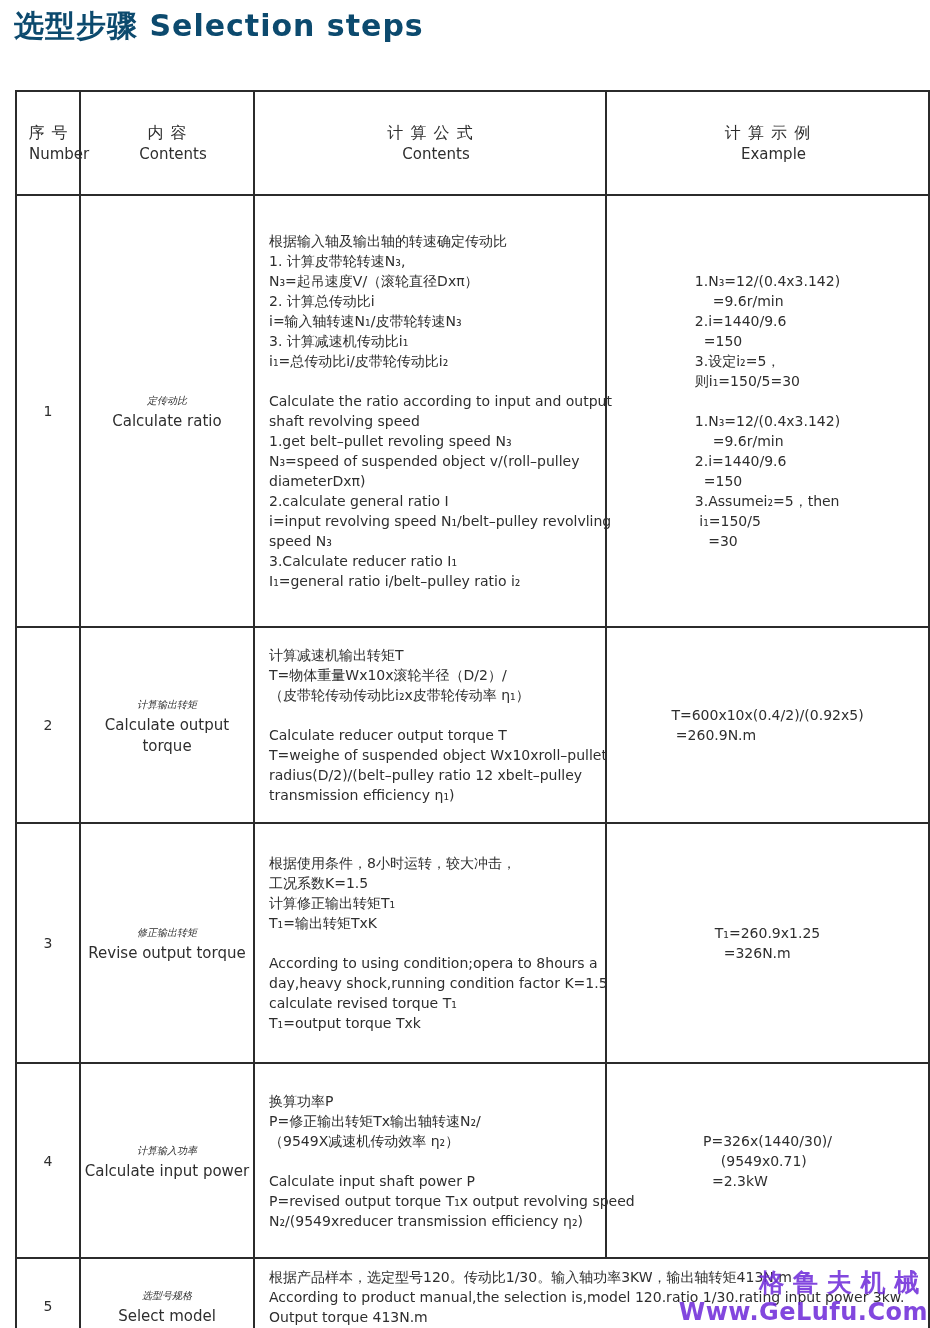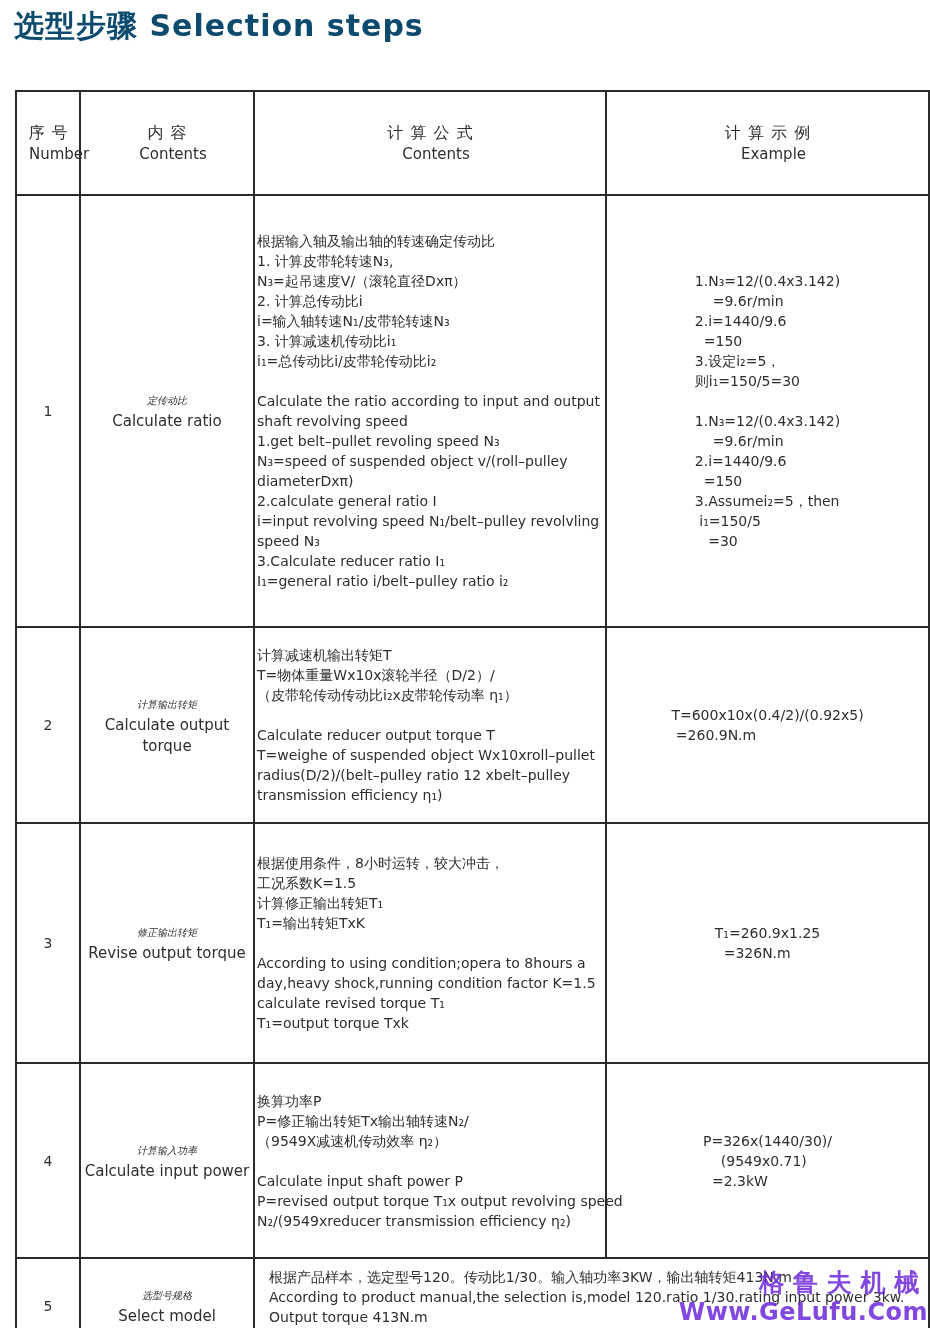--- a/index.html
+++ b/index.html
@@ -34,21 +34,21 @@
 
   .hdr-cell { text-align:center; }
   .hdr-zh { font-size:16px; letter-spacing:0.45em; text-indent:0.45em; line-height:22px; }
   .hdr-en { font-size:15px; line-height:20px;padding-left:12px; }
 
   .num-cell { text-align:center; font-size:16px; }
   .content-cell { text-align:center; }
   .content-zh { font-size:10px; line-height:21px;font-style:italic; }
   .content-en { font-size:15px; line-height:21px; }
 
-  .formula-cell { text-align:left; padding:12px 6px 12px 2px; }
+  .formula-cell { text-align:left; padding:12px 6px 12px 14px; }
   .formula-text { white-space:pre; font-size:14px; line-height:20px; }
 
   .example-cell { text-align:center; padding:10px 9px; }
   .example-text { display:inline-block; text-align:left; white-space:pre; font-size:14px; line-height:20px; }
 
   .merged-cell { text-align:left; padding:8px 6px 26px 14px; }
   .merged-text { white-space:pre; font-size:14px; line-height:20px; }
 
   .h-header { height:104px; }
   .h-row1 { height:432px; }

